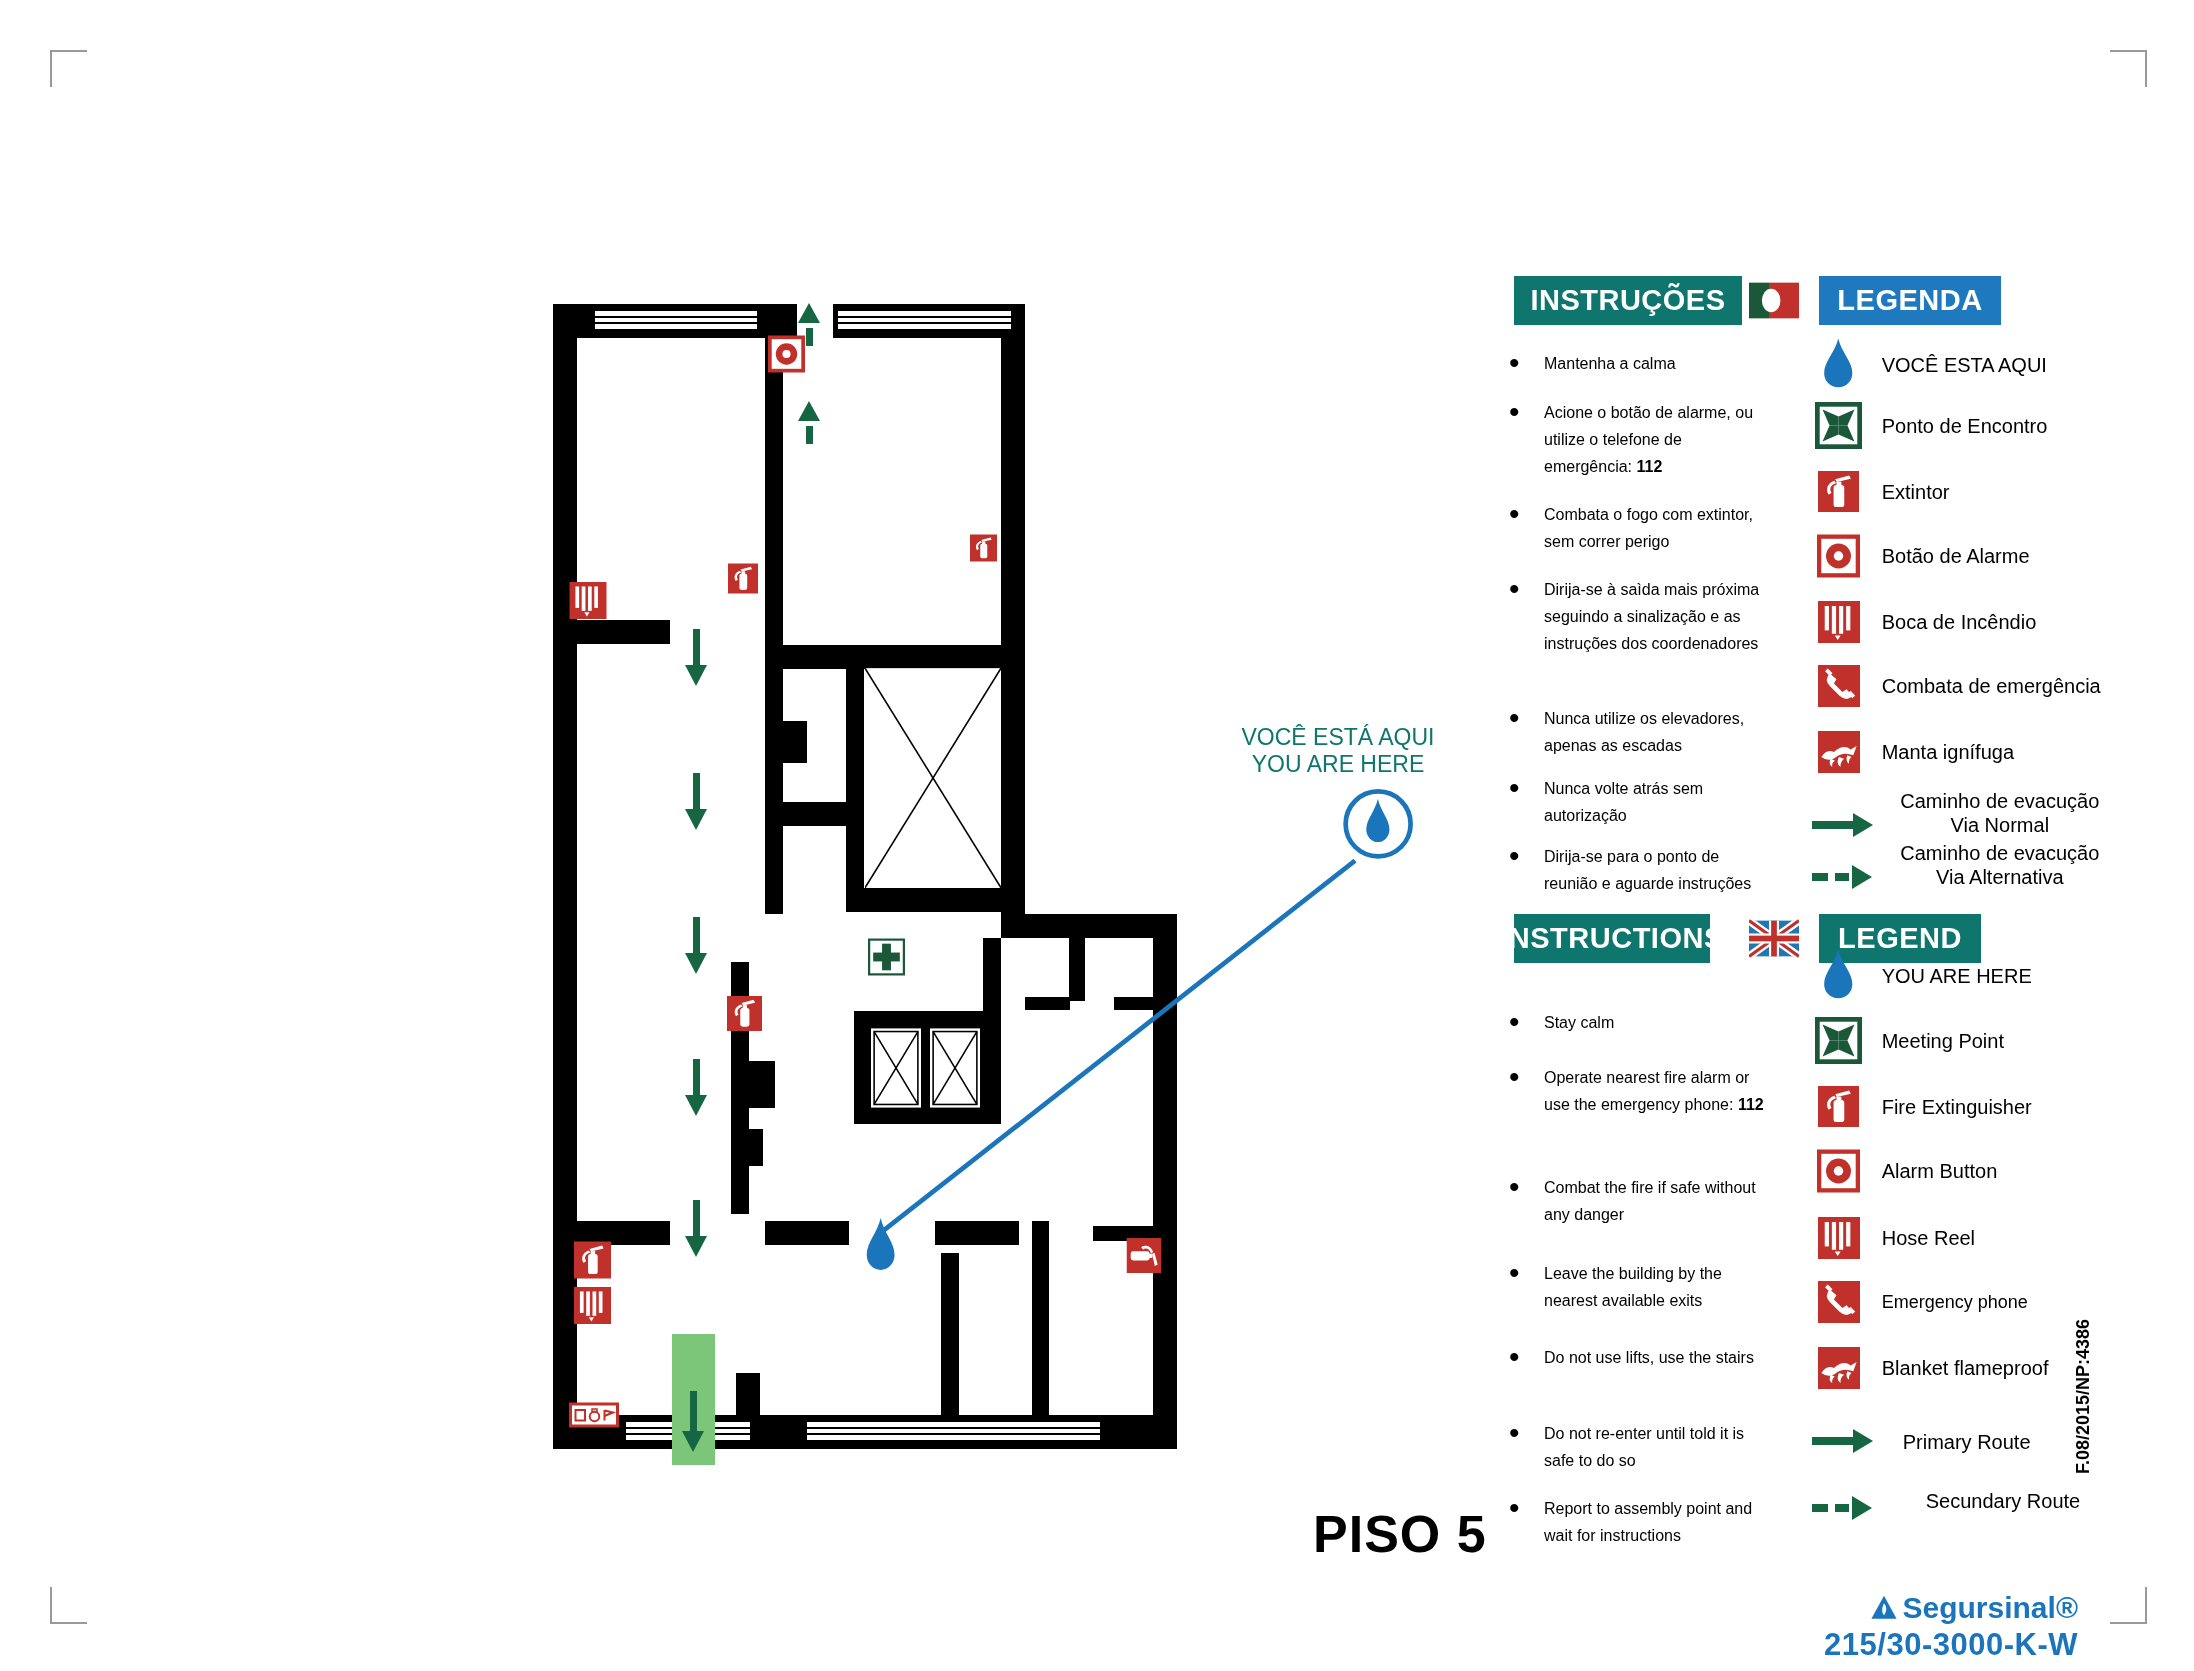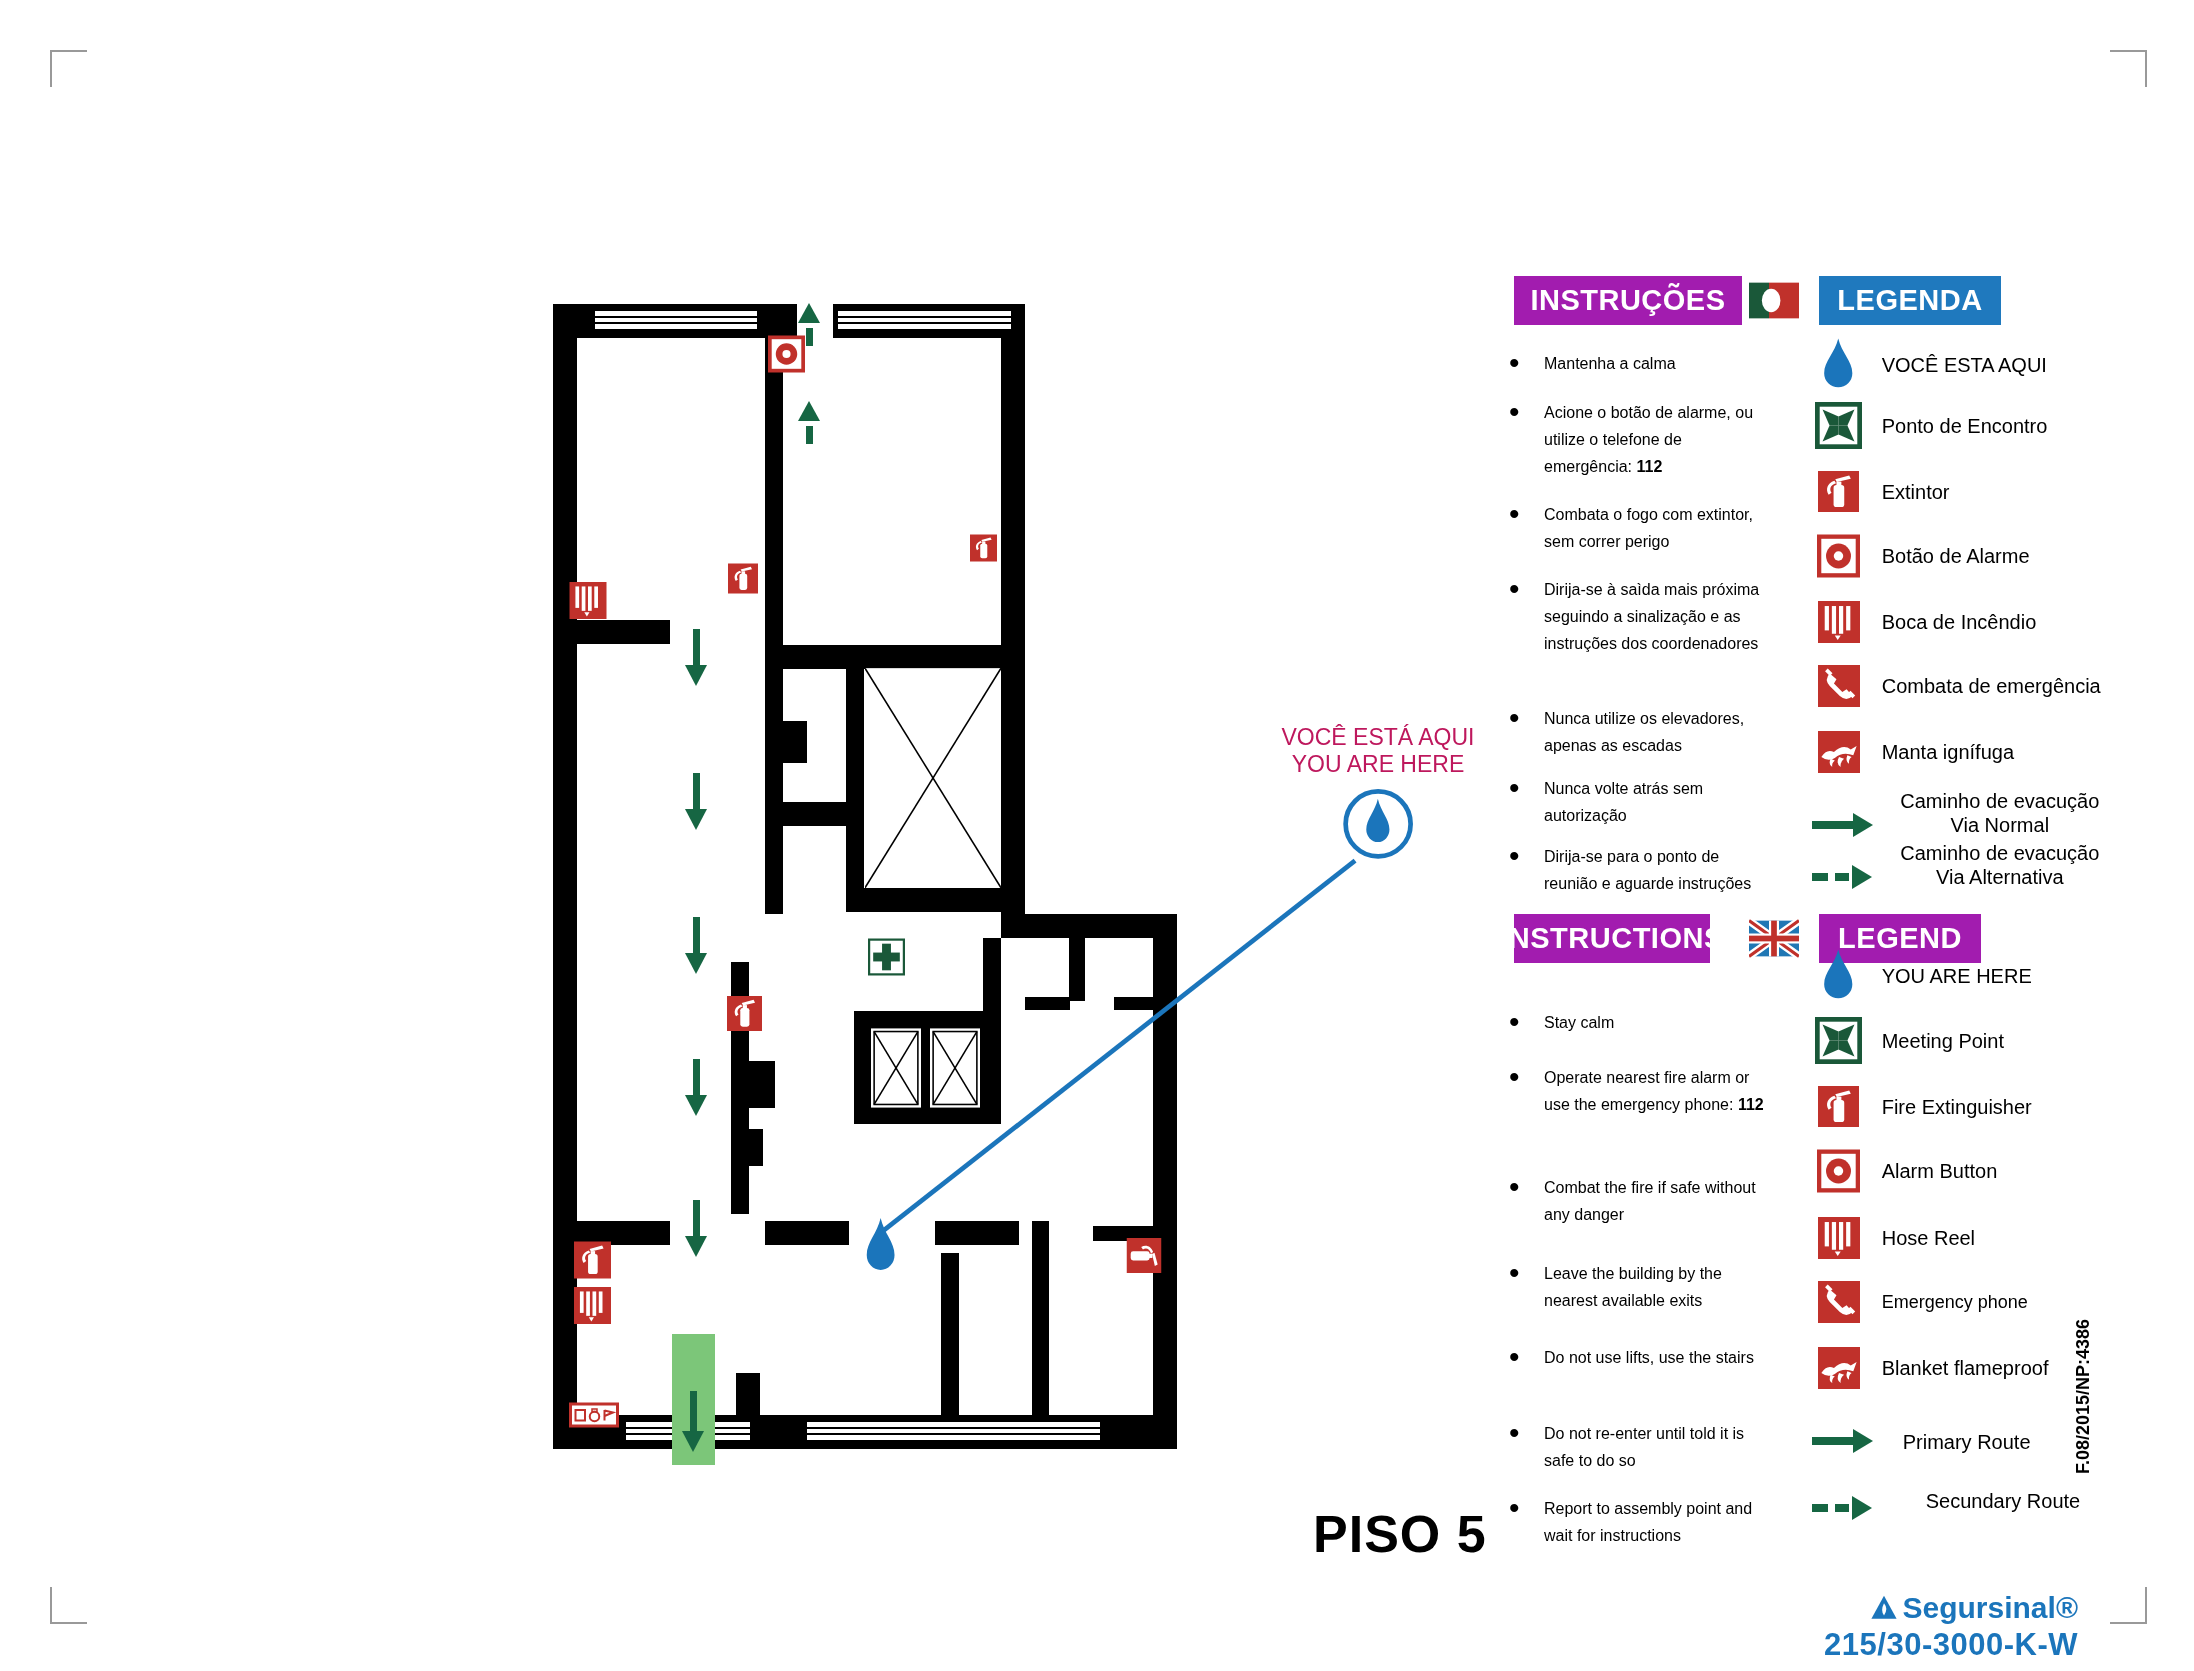--- a/index.html
+++ b/index.html
@@ -8,42 +8,42 @@
   .abs{position:absolute;}
   .wall{position:absolute;background:#000;z-index:1;}
   .win{position:absolute;z-index:2;border-top:3.7px solid #000;border-bottom:3.7px solid #000;
        background:linear-gradient(to bottom,#fff 0 5.2px,#000 5.2px 7.3px,#fff 7.3px 11px,#000 11px 13px,#fff 13px 18.3px);}
   .icon{position:absolute;z-index:4;}
   .title-banner{position:absolute;left:121px;top:121px;width:1913px;height:103px;background:#1A5839;
        display:flex;align-items:center;justify-content:center;z-index:2;}
   .title-banner span{color:#fff;font-weight:bold;font-size:89px;white-space:nowrap;transform:scaleX(.84);letter-spacing:0.5px;}
   .banner{position:absolute;height:49px;display:flex;align-items:center;justify-content:center;
        color:#fff;font-weight:bold;font-size:29px;z-index:2;letter-spacing:0.5px;}
-  .banner.red{background:#a21caf;}
+  .banner.red{background:#0f766e;}
   .banner.blue{background:#1F79BE;}
   .item{position:absolute;display:flex;z-index:2;}
   .item .b{width:35px;font-size:30px;line-height:26px;}
   .item .t{width:226px;font-size:16px;line-height:27px;}
   .leg-row{position:absolute;display:flex;align-items:center;z-index:2;}
   .leg-ic{width:55px;display:flex;justify-content:center;}
   .leg-t{margin-left:15.7px;font-size:20px;line-height:24px;}
   .leg-t.c{text-align:center;width:225px;margin-left:6.3px;}
   .arr-down{position:absolute;z-index:4;width:23px;}
   .arr-down .s{margin:0 auto;width:6.8px;height:36px;background:#166643;}
   .arr-down .h{width:0;height:0;border-left:11.5px solid transparent;border-right:11.5px solid transparent;border-top:21px solid #166643;}
   .arr-up{position:absolute;z-index:4;width:23px;}
   .arr-up .h{width:0;height:0;border-left:11.5px solid transparent;border-right:11.5px solid transparent;border-bottom:20px solid #166643;}
   .arr-up .d{margin:5.2px auto 0;width:6.8px;height:18px;background:#166643;}
   .route{display:flex;align-items:center;}
   .route .s{width:41px;height:7.9px;background:#166643;}
   .route .h{width:0;height:0;border-top:12.6px solid transparent;border-bottom:12.6px solid transparent;border-left:20px solid #166643;}
   .route .d1{width:15.7px;height:7.9px;background:#166643;margin-right:7.3px;}
   .route .d2{width:13.6px;height:7.9px;background:#166643;margin-right:3.1px;}
   .crop{position:absolute;width:35px;height:35px;border:0 solid #999;z-index:0;}
-  .blue-label{position:absolute;left:1268px;top:724px;width:220px;text-align:center;color:#be185d;
+  .blue-label{position:absolute;left:1228px;top:724px;width:220px;text-align:center;color:#0f766e;
       font-size:23px;line-height:27px;z-index:5;}
   .piso{position:absolute;left:1313px;top:1504px;font-size:52px;font-weight:bold;letter-spacing:1px;z-index:2;}
   .vcode{position:absolute;left:2073px;top:1474px;transform:rotate(-90deg);transform-origin:left top;
       font-size:18px;font-weight:bold;white-space:nowrap;z-index:2;}
   .brand{position:absolute;left:1677px;top:1591px;width:401px;text-align:right;z-index:2;color:#1B75BB;}
   .brand .l1{font-size:30px;font-weight:bold;display:flex;justify-content:flex-end;align-items:center;gap:4.2px;}
   .brand .l2{font-size:31px;font-weight:bold;margin-top:2.1px;letter-spacing:0.5px;}
 </style>
 </head>
 <body>

